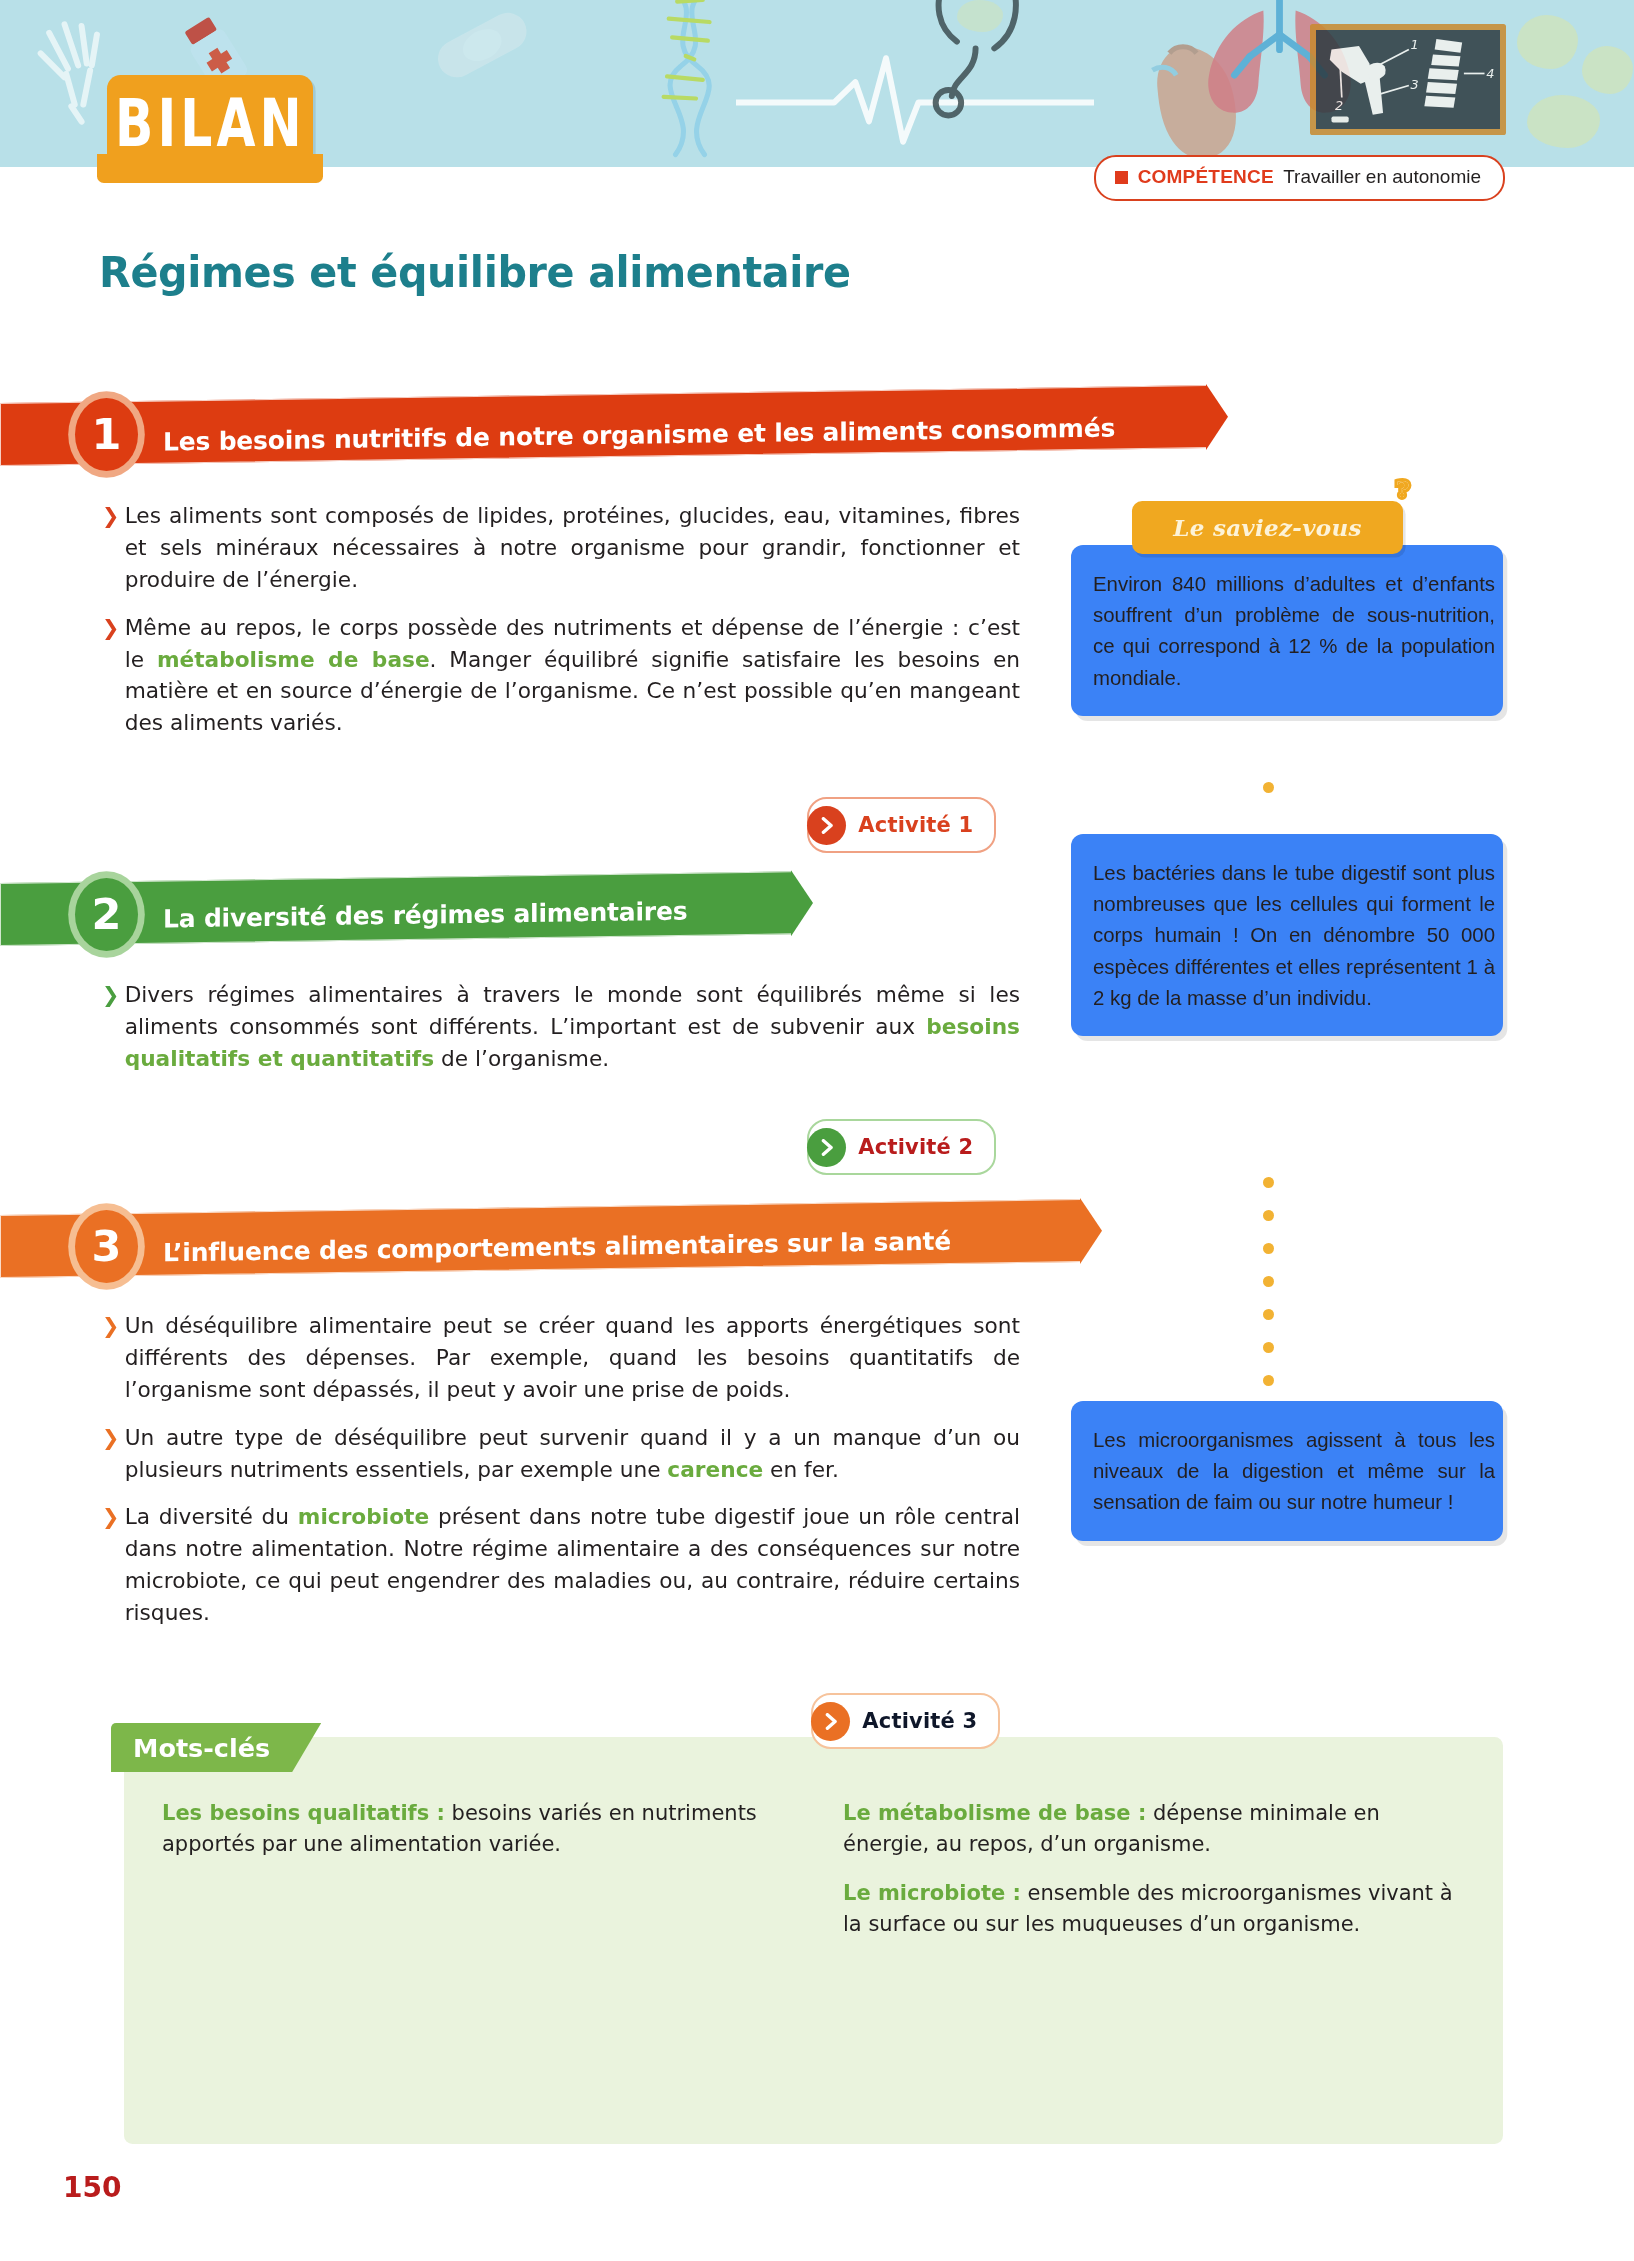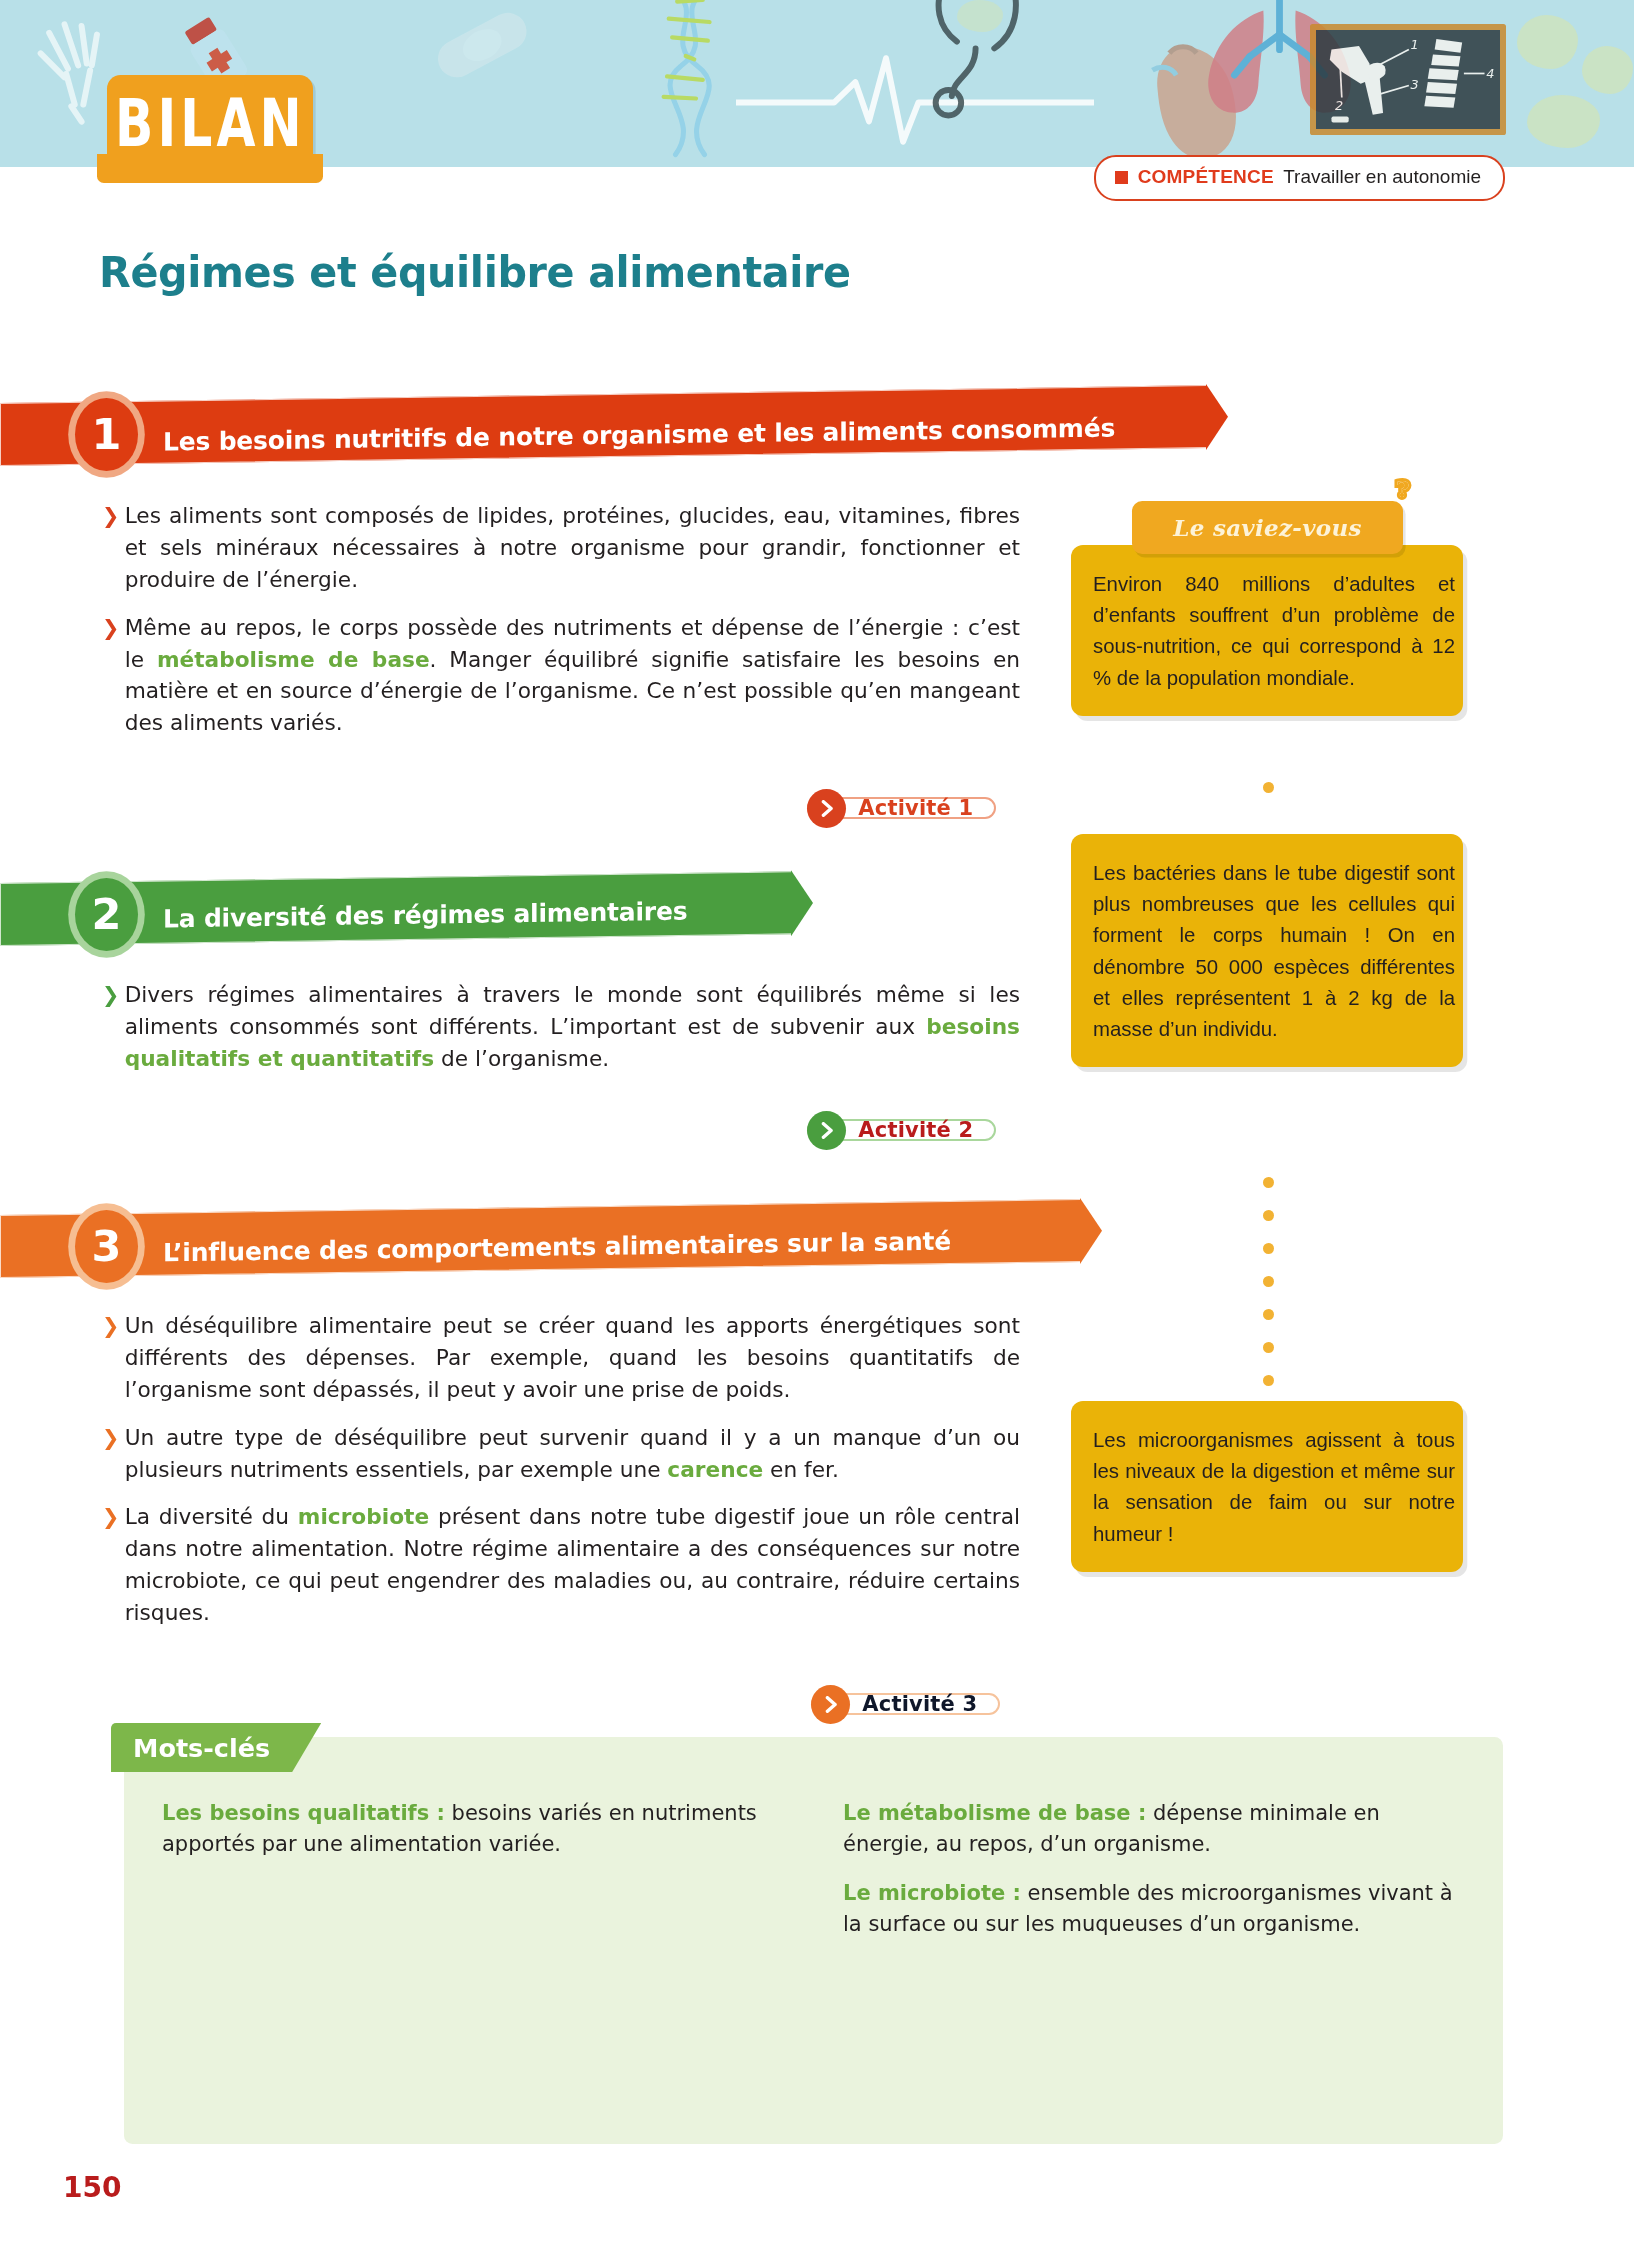--- a/index.html
+++ b/index.html
@@ -193,21 +193,21 @@
     line-height: 1.45;
   }
   .chev-red    { color: #d9411e; }
   .chev-green  { color: #4a9e3f; }
   .chev-orange { color: #ea7024; }
   .kw { color: #6aab3e; font-weight: bold; }
 
   
   .activite {
     position: absolute;
-    height: 22px;
+    height: 56px;
     background: #ffffff;
     border: 2.1px solid;
     border-radius: 19.6px;
     display: flex;
     align-items: center;
     padding-right: 20.4px;
     z-index: 7;
   }
   .act-circle {
     width: 39px; height: 39px;
@@ -234,22 +234,22 @@
   .act-green  .act-circle { background: #4a9e3f; }
   .act-green  .act-label  { color: #b91c1c; }
   .act-orange { border-color: #f6c39c; }
   .act-orange .act-circle { background: #ea7024; }
   .act-orange .act-label  { color: #0f172a; }
 
   
   .side-card {
     position: absolute;
     left: 1071px;
-    width: 392px;
-    background: #eab308;
+    width: 432px;
+    background: #3b82f6;
     border-radius: 12px;
     padding: 24px 8px 22px 22px;
     box-shadow: 4.3px 5.1px 0 rgba(0,0,0,.10);
   }
   .side-text {
     color: #231f20;
     font-family: "Liberation Sans", sans-serif;
     font-size: 20.4px;
     line-height: 1.53;
     text-align: justify;

